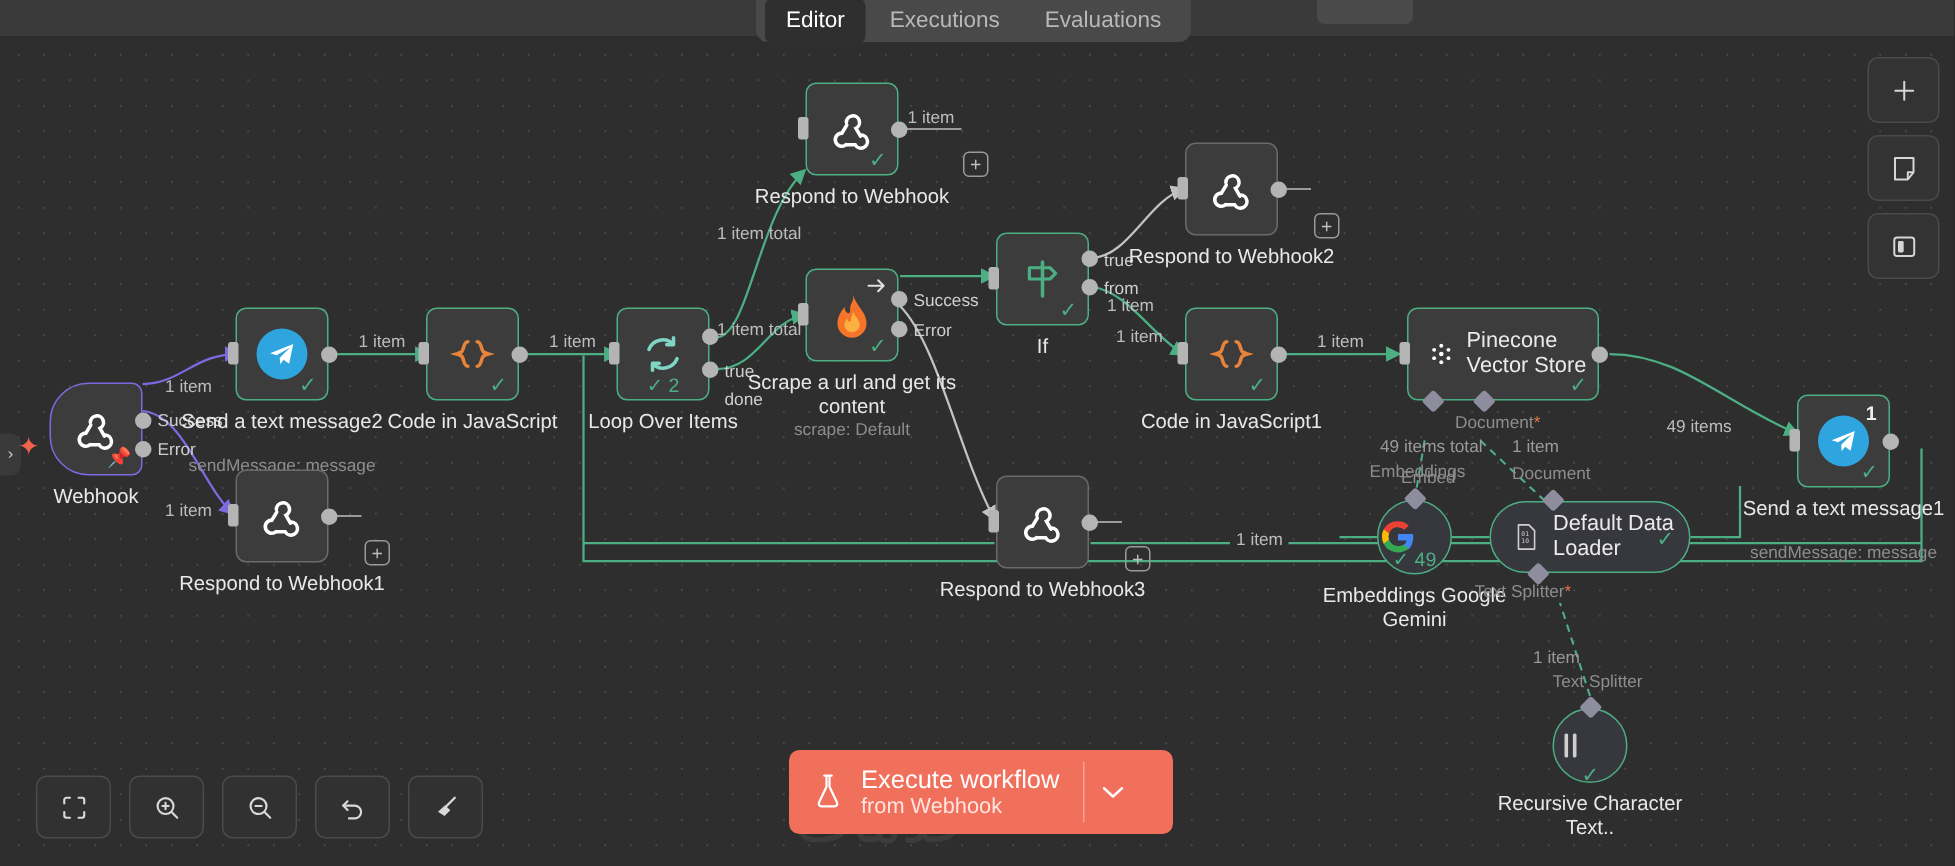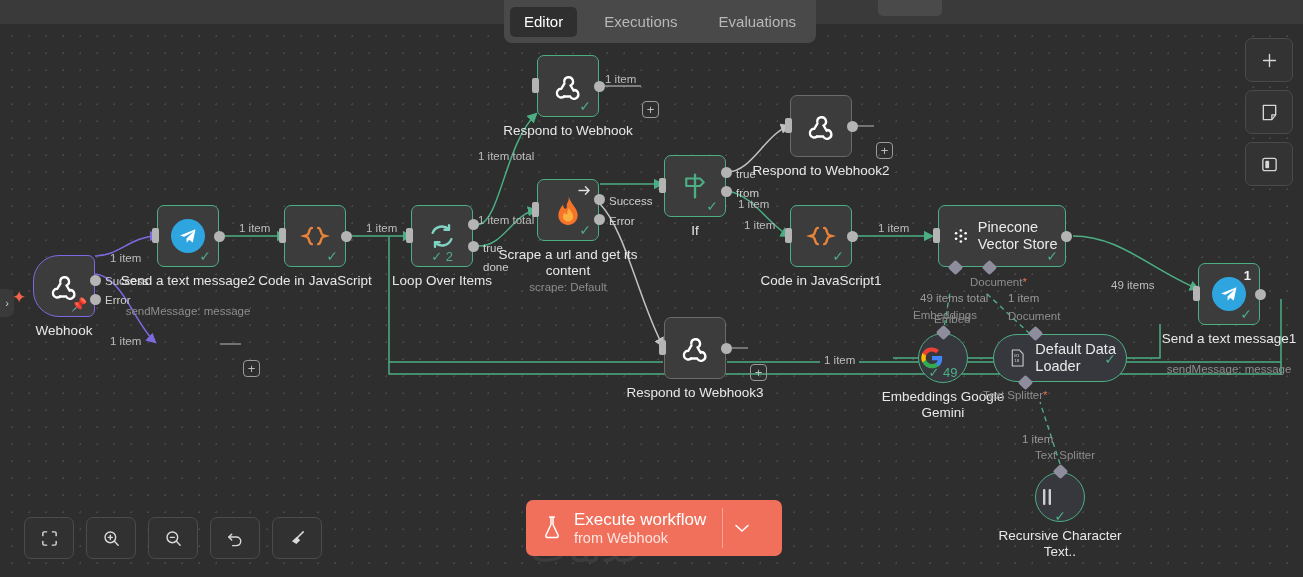--- a/index.html
+++ b/index.html
@@ -11,23 +11,23 @@
   }
   #app { position: relative; width: 1303px; height: 577px; background: #2b2b2b; }
 
   
   #topbar {
     position: absolute; left: 0; top: 0; width: 1303px; height: 24px;
     background: #3a3a3a; z-index: 60;
   }
   #tabs {
     position: absolute; left: 504px; top: 0px;
-    height: 43px; background: #494949;
+    height: 28px; background: #494949;
     border-radius: 0 0 8px 8px;
-    display: flex; align-items: center; padding: 12px 6px; gap: 13px; z-index: 61;
+    display: flex; align-items: center; padding: 12px 6px; gap: 2px; z-index: 61;
   }
   .tab {
     padding: 6px 14px; border-radius: 5px; font-size: 15px; color: #b8b8b8;
     cursor: pointer; white-space: nowrap; line-height: 18px;
   }
   .tab.active { background: #2f2f2f; color: #fff; }
   #topbar-rightchip {
     position: absolute; left: 878px; top: 0px; width: 64px; height: 16px;
     background: #4a4a4a; border-radius: 0 0 5px 5px;
   }
@@ -336,20 +336,32 @@
         </svg>
         <span class="check">✓</span>
       </div>
       <div class="sq-in" style="left:-5px; top:23px;"></div>
       <div class="dot-out" style="left:57px; top:26px;"></div>
       <div class="nlabel" style="top:68px;">Respond to Webhook</div>
     </div>
     <div class="plusnode" style="left:642px; top:77px;">+</div>
     <div class="elabel" style="left:605px; top:49px;">1 item</div>
 
+    <div class="node" style="left:157px; top:289px;">
+      <div class="nbox">
+        <svg class="ico" width="30" height="30" viewBox="0 0 24 24">
+          <path d="M9 8.5a3.5 3.5 0 1 1 5.1 3.1l2.4 4.2" stroke="#fff" stroke-width="1.9" fill="none" stroke-linecap="round"></path>
+          <path d="M16.8 15.2a3.5 3.5 0 1 1-3.1 5.2H8.8" stroke="#fff" stroke-width="1.9" fill="none" stroke-linecap="round"></path>
+          <path d="M8.8 20.4a3.5 3.5 0 1 1-2.2-6.2l2.6-4.3" stroke="#fff" stroke-width="1.9" fill="none" stroke-linecap="round"></path>
+        </svg>
+      </div>
+      <div class="sq-in" style="left:-5px; top:23px;"></div>
+      <div class="dot-out" style="left:57px; top:26px;"></div>
+      <div class="nlabel" style="top:68px;">Respond to Webhook1</div>
+    </div>
     <div class="plusnode" style="left:243px; top:336px;">+</div>
 
     <div class="node" style="left:537px; top:155px;">
       <div class="nbox ok">
         <svg class="ico" width="30" height="34" viewBox="0 0 24 28">
           <path d="M12 2c2 4.5-1.5 5.5-1 9 .3 2-1 2.5-2 1.5-1.2-1.2-1-3-1-3C5.5 12.5 4 15.5 4 18.5A8 8 0 0 0 20 18.5c0-6-5-8.5-8-16.5z" fill="#f5742a"></path>
           <path d="M12 11c1.5 2.5-.8 3.5-.5 5.5.2 1.3-1 1.5-1.6.8-.5-.6-.4-1.7-.4-1.7C8.3 17 7.8 18.6 7.8 19.8A4.3 4.3 0 0 0 16.3 19.8c0-3.2-2.7-4.8-4.3-8.8z" fill="#fbb040"></path>
         </svg>
         <span class="check">✓</span>
         <svg style="position:absolute; right:7px; top:5px;" width="13" height="11" viewBox="0 0 14 12">

